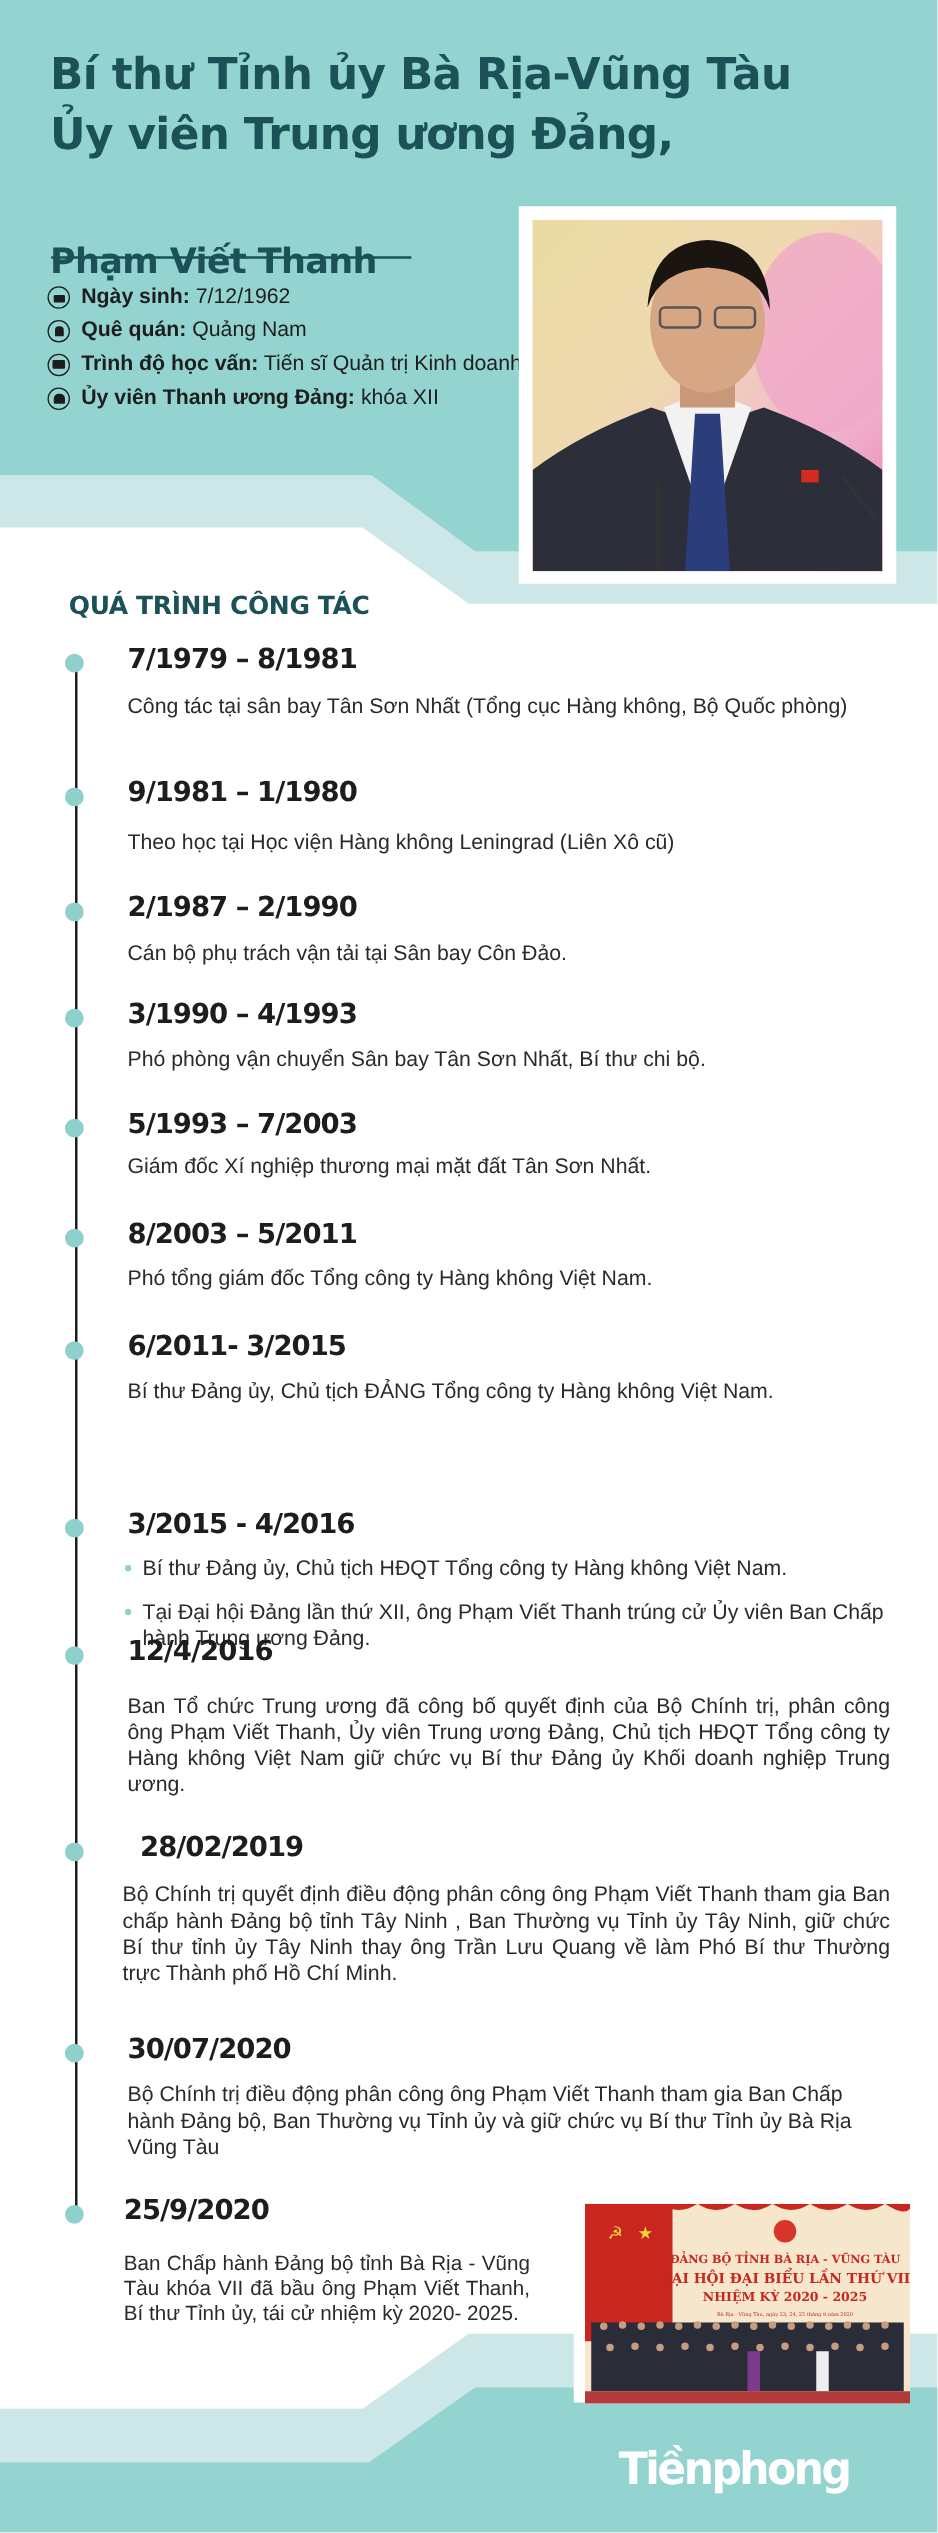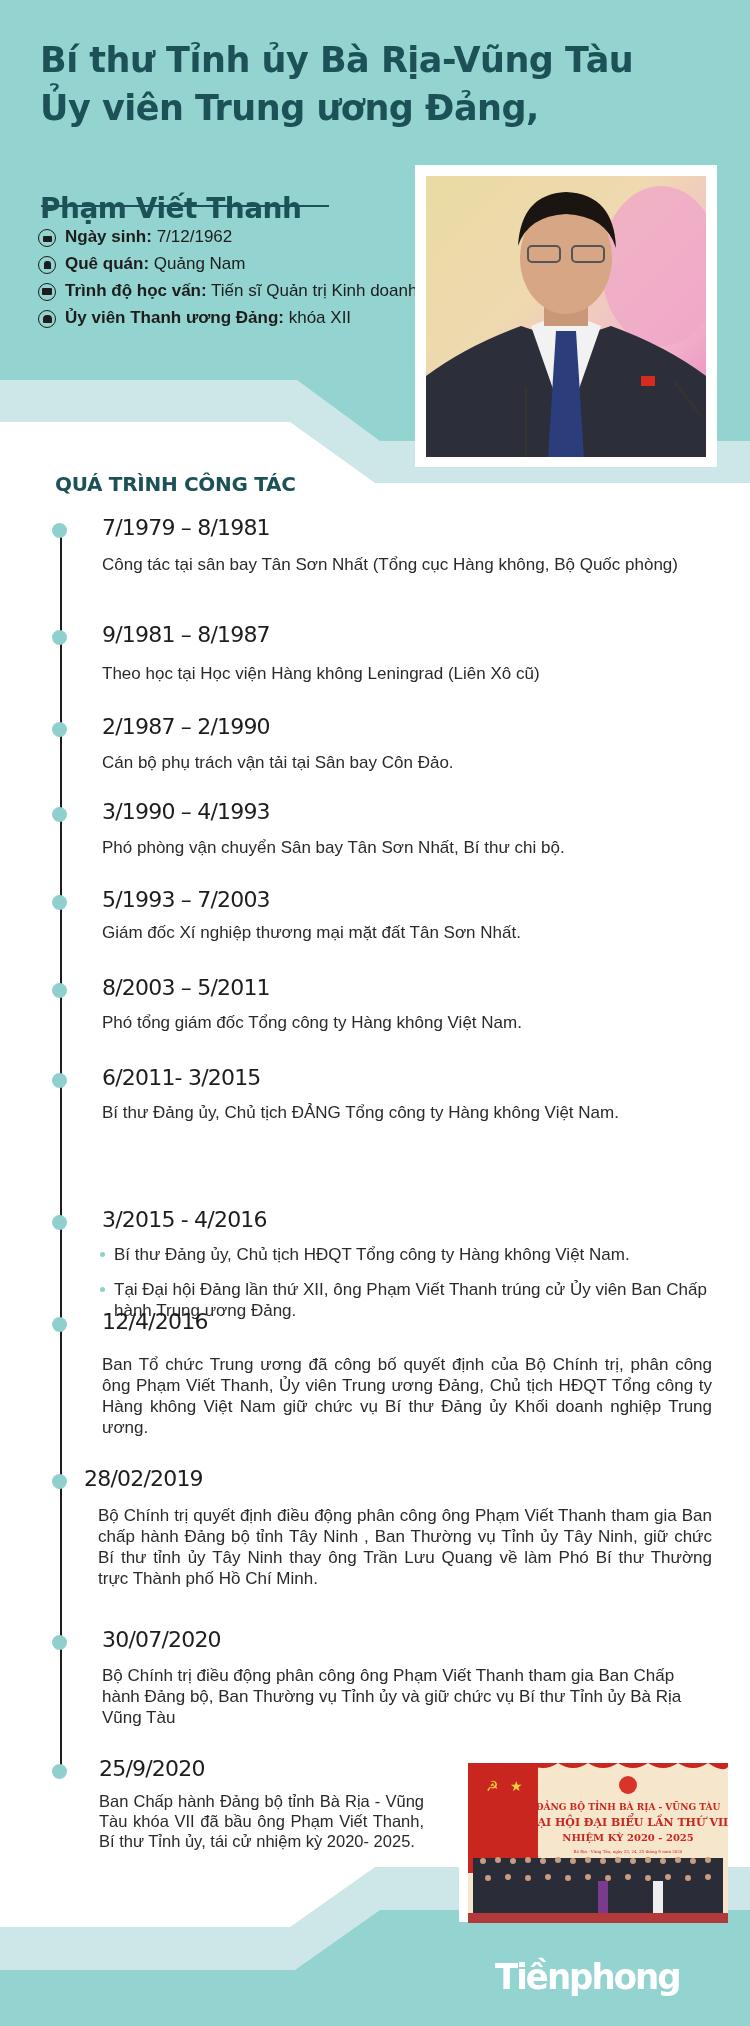--- a/index.html
+++ b/index.html
@@ -14,21 +14,21 @@
   .info-row .ico { width:18px; height:18px; border-radius:50%; border:1.5px solid #1d1d1d; box-sizing:border-box; margin-right:9px; margin-top:2px; flex:none; display:flex; align-items:center; justify-content:center; }
   .info-row .ico i { display:block; background:#1d1d1d; }
   .info-row b { font-weight:bold; }
   .info-row .txt { flex:1; }
   .photo { left:415px; top:165px; width:302px; height:302px; background:#ffffff; }
   .photo .img { position:absolute; left:11px; top:11px; width:280px; height:281px; overflow:hidden; background:linear-gradient(135deg,#e9dba2 0%,#efd9b0 40%,#f2b9cf 70%,#e77fb3 100%); }
   .section-title { left:55px; top:472px; font-family:"DejaVu Sans", sans-serif; font-weight:bold; font-size:20px; color:#1b5157; letter-spacing:-0.3px; }
   .tl-line { left:60px; top:526px; width:2px; height:1250px; background:#1d1d1d; }
   .tl-item { left:52px; width:670px; }
   .tl-dot { position:absolute; left:0; top:8px; width:15px; height:15px; border-radius:50%; background:#8fd0cd; }
-  .tl-date { position:absolute; left:50px; top:0; font-family:"DejaVu Sans", sans-serif; font-size:22px; font-weight:normal; color:#1d1d1d; letter-spacing:-0.8px; white-space:nowrap; }
+  .tl-date { position:absolute; left:50px; top:0; font-family:"DejaVu Sans", sans-serif; font-size:22px; font-weight:bold; color:#1d1d1d; letter-spacing:-0.8px; white-space:nowrap; }
   .tl-desc { position:absolute; left:50px; top:39px; width:620px; font-size:17px; line-height:21px; color:#2a2a2a; }
   .tl-desc.just { text-align:justify; }
   .bullets { position:absolute; left:62px; top:37px; width:610px; margin:0; padding:0; list-style:none; }
   .bullets li { position:relative; padding-left:0; font-size:17px; line-height:21px; color:#2a2a2a; margin-bottom:14px; }
   .bullets li::before { content:""; position:absolute; left:-14px; top:8px; width:5px; height:5px; border-radius:50%; background:#8fd0cd; }
   .event-photo { left:459px; top:1754px; width:268px; height:168px; background:#ffffff; }
   .event-photo .img { position:absolute; left:9px; top:9px; width:260px; height:160px; overflow:hidden; background:#f3e4c8; }
   .logo { left:495px; top:1956px; font-family:"DejaVu Sans", sans-serif; font-weight:bold; font-size:34px; color:#ffffff; letter-spacing:-2px; transform:scaleY(1.05); }
 </style>
 </head>
@@ -113,21 +113,21 @@
 <div class="abs tl-line"></div>
 
 <div class="abs tl-item" style="top:515px;height:80px">
   <span class="tl-dot"></span>
   <div class="tl-date">7/1979 – 8/1981</div>
   <div class="tl-desc">Công tác tại sân bay Tân Sơn Nhất (Tổng cục Hàng không, Bộ Quốc phòng)</div>
 </div>
 
 <div class="abs tl-item" style="top:622px;height:60px">
   <span class="tl-dot"></span>
-  <div class="tl-date">9/1981 – 8/1987</div>
+  <div class="tl-date">9/1981 – 1/1980</div>
   <div class="tl-desc" style="top:41px">Theo học tại Học viện Hàng không Leningrad (Liên Xô cũ)</div>
 </div>
 
 <div class="abs tl-item" style="top:714px;height:60px">
   <span class="tl-dot"></span>
   <div class="tl-date">2/1987 – 2/1990</div>
   <div class="tl-desc" style="top:38px">Cán bộ phụ trách vận tải tại Sân bay Côn Đảo.</div>
 </div>
 
 <div class="abs tl-item" style="top:799px;height:60px">
@@ -164,34 +164,34 @@
 </div>
 
 <div class="abs tl-item" style="top:1309px;height:130px">
   <span class="tl-dot"></span>
   <div class="tl-date">12/4/2016</div>
   <div class="tl-desc just" style="top:45px;width:610px">Ban Tổ chức Trung ương đã công bố quyết định của Bộ Chính trị, phân công ông Phạm Viết Thanh, Ủy viên Trung ương Đảng, Chủ tịch HĐQT Tổng công ty Hàng không Việt Nam giữ chức vụ Bí thư Đảng ủy Khối doanh nghiệp Trung ương.</div>
 </div>
 
 <div class="abs tl-item" style="top:1466px;height:130px">
   <span class="tl-dot"></span>
-  <div class="tl-date" style="left:32px">28/02/2019</div>
+  <div class="tl-date" style="left:60px">28/02/2019</div>
   <div class="tl-desc just" style="left:46px;top:39px;width:614px">Bộ Chính trị quyết định điều động phân công ông Phạm Viết Thanh tham gia Ban chấp hành Đảng bộ tỉnh  Tây Ninh , Ban Thường vụ Tỉnh ủy Tây Ninh, giữ chức Bí thư tỉnh ủy Tây Ninh thay ông  Trần Lưu Quang về làm Phó Bí thư Thường trực Thành phố Hồ Chí Minh.</div>
 </div>
 
 <div class="abs tl-item" style="top:1627px;height:110px">
   <span class="tl-dot"></span>
   <div class="tl-date">30/07/2020</div>
   <div class="tl-desc" style="top:38px;width:610px">Bộ Chính trị điều động phân công ông Phạm Viết Thanh tham gia Ban Chấp hành Đảng bộ, Ban Thường vụ Tỉnh ủy và giữ chức vụ Bí thư Tỉnh ủy Bà Rịa Vũng Tàu</div>
 </div>
 
 <div class="abs tl-item" style="top:1756px;height:140px">
   <span class="tl-dot"></span>
   <div class="tl-date" style="left:47px">25/9/2020</div>
-  <div class="tl-desc just" style="left:47px;top:35px;width:325px;font-size:16.5px;line-height:20px">Ban Chấp hành Đảng bộ tỉnh Bà Rịa - Vũng Tàu khóa VII đã bầu ông Phạm Viết Thanh, Bí thư Tỉnh ủy, tái cử nhiệm kỳ 2020- 2025.</div>
+  <div class="tl-desc just" style="left:47px;top:45px;width:325px;font-size:16.5px;line-height:20px">Ban Chấp hành Đảng bộ tỉnh Bà Rịa - Vũng Tàu khóa VII đã bầu ông Phạm Viết Thanh, Bí thư Tỉnh ủy, tái cử nhiệm kỳ 2020- 2025.</div>
 </div>
 
 <div class="abs event-photo">
   <div class="img">
     <svg width="260" height="160" viewBox="0 0 260 160" xmlns="http://www.w3.org/2000/svg">
       <rect x="0" y="0" width="260" height="160" fill="#f5e6cc"></rect>
       <rect x="0" y="0" width="70" height="110" fill="#c8261e"></rect>
       <path d="M0,0 Q15,10 30,0 Q45,10 60,0 Q75,10 90,0 Q105,10 120,0 Q135,10 150,0 Q165,10 180,0 Q195,10 210,0 Q225,10 240,0 Q255,10 260,4 L260,0 Z" fill="#c8261e"></path>
       <text x="18" y="28" font-size="14" fill="#f3d13a">☭</text>
       <text x="42" y="28" font-size="14" fill="#f3d13a">★</text>

